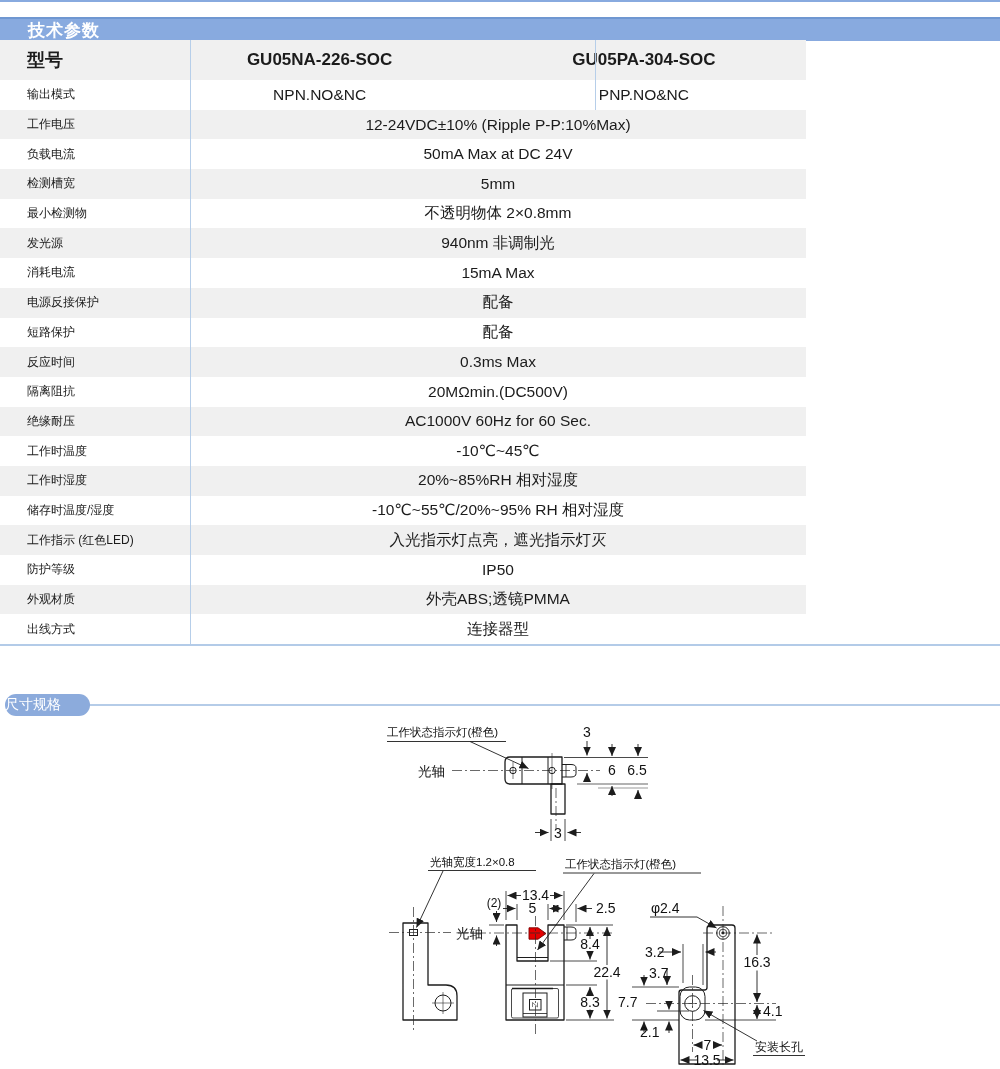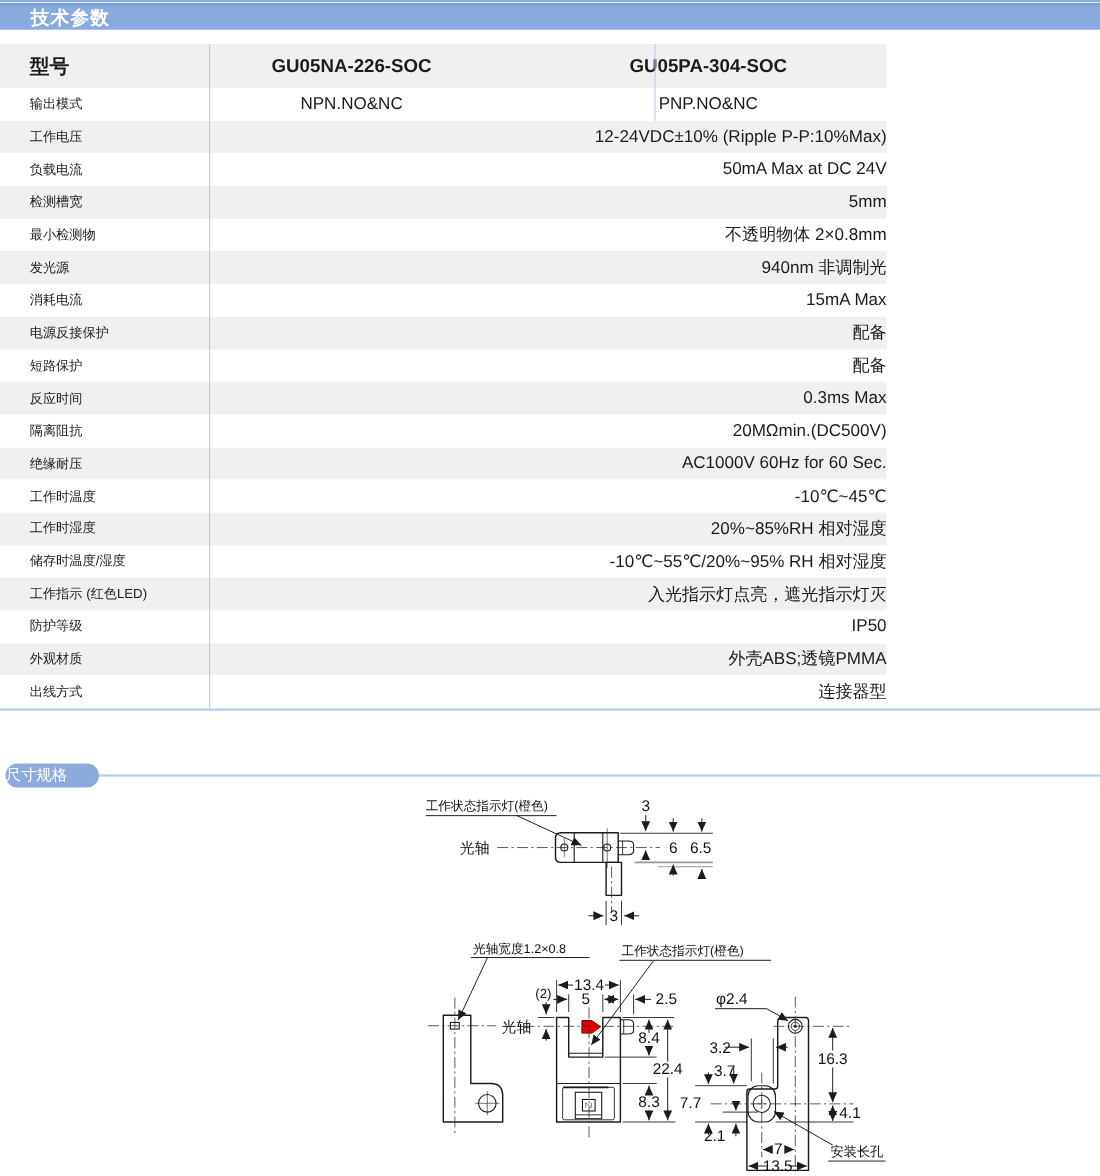--- a/index.html
+++ b/index.html
@@ -1,25 +1,25 @@
 <!DOCTYPE html>
 <html><head>
 <meta charset="utf-8">
 <style>
   html,body{margin:0;padding:0;background:#fff;}
   body{width:1000px;height:1069px;font-family:"Liberation Sans","DejaVu Sans",sans-serif;color:#1b1b1b;}
   .page{position:relative;width:1000px;height:1069px;overflow:hidden;background:#fff;}
   .topline{position:absolute;top:0;left:0;width:1000px;height:2px;background:#88aadf;}
-  .hbar{position:absolute;top:3px;left:0;width:1000px;height:24px;background:#88aadf;border-top:2px solid #6f97d1;box-sizing:border-box;display:flex;align-items:center;}
+  .hbar{position:absolute;top:17px;left:0;width:1000px;height:24px;background:#88aadf;border-top:2px solid #6f97d1;box-sizing:border-box;display:flex;align-items:center;}
   .hbar .t{color:#fff;font-weight:bold;font-size:17px;padding-left:28px;letter-spacing:1px;}
   .spec{position:absolute;top:40px;left:0;width:806px;}
   .row{display:flex;align-items:center;height:29.7px;font-size:15.5px;background:#fff;}
   .row.g{background:#f0f0f0;}
   .row .lab{width:190px;padding-left:27px;box-sizing:border-box;font-size:12px;text-align:left;}
-  .row .val{flex:1;text-align:right;}
+  .row .val{flex:1;text-align:center;}
   .row .half{width:405px;text-align:center;}
   .mrow{height:40px;font-weight:bold;}
   .mrow .lab{font-size:18px;}
   .mrow .half{font-size:17px;}
   .vd1{position:absolute;left:190px;top:40px;width:1px;height:604px;background:#b6cee9;}
   .vd2{position:absolute;left:595px;top:40px;width:1px;height:70px;background:#b6cee9;}
   .bb{position:absolute;left:0;top:644px;width:1000px;height:2px;background:#b3cbe8;}
   .rule{position:absolute;top:704px;left:60px;width:940px;height:2px;background:#b5cce8;}
   .pill{position:absolute;top:694px;left:5px;width:85px;height:22px;background:#8cabdc;border-radius:11px;color:#fff;font-size:14px;display:flex;align-items:center;justify-content:flex-start;z-index:2;}
   .drawings{position:absolute;top:710px;left:0;width:1000px;height:359px;}

